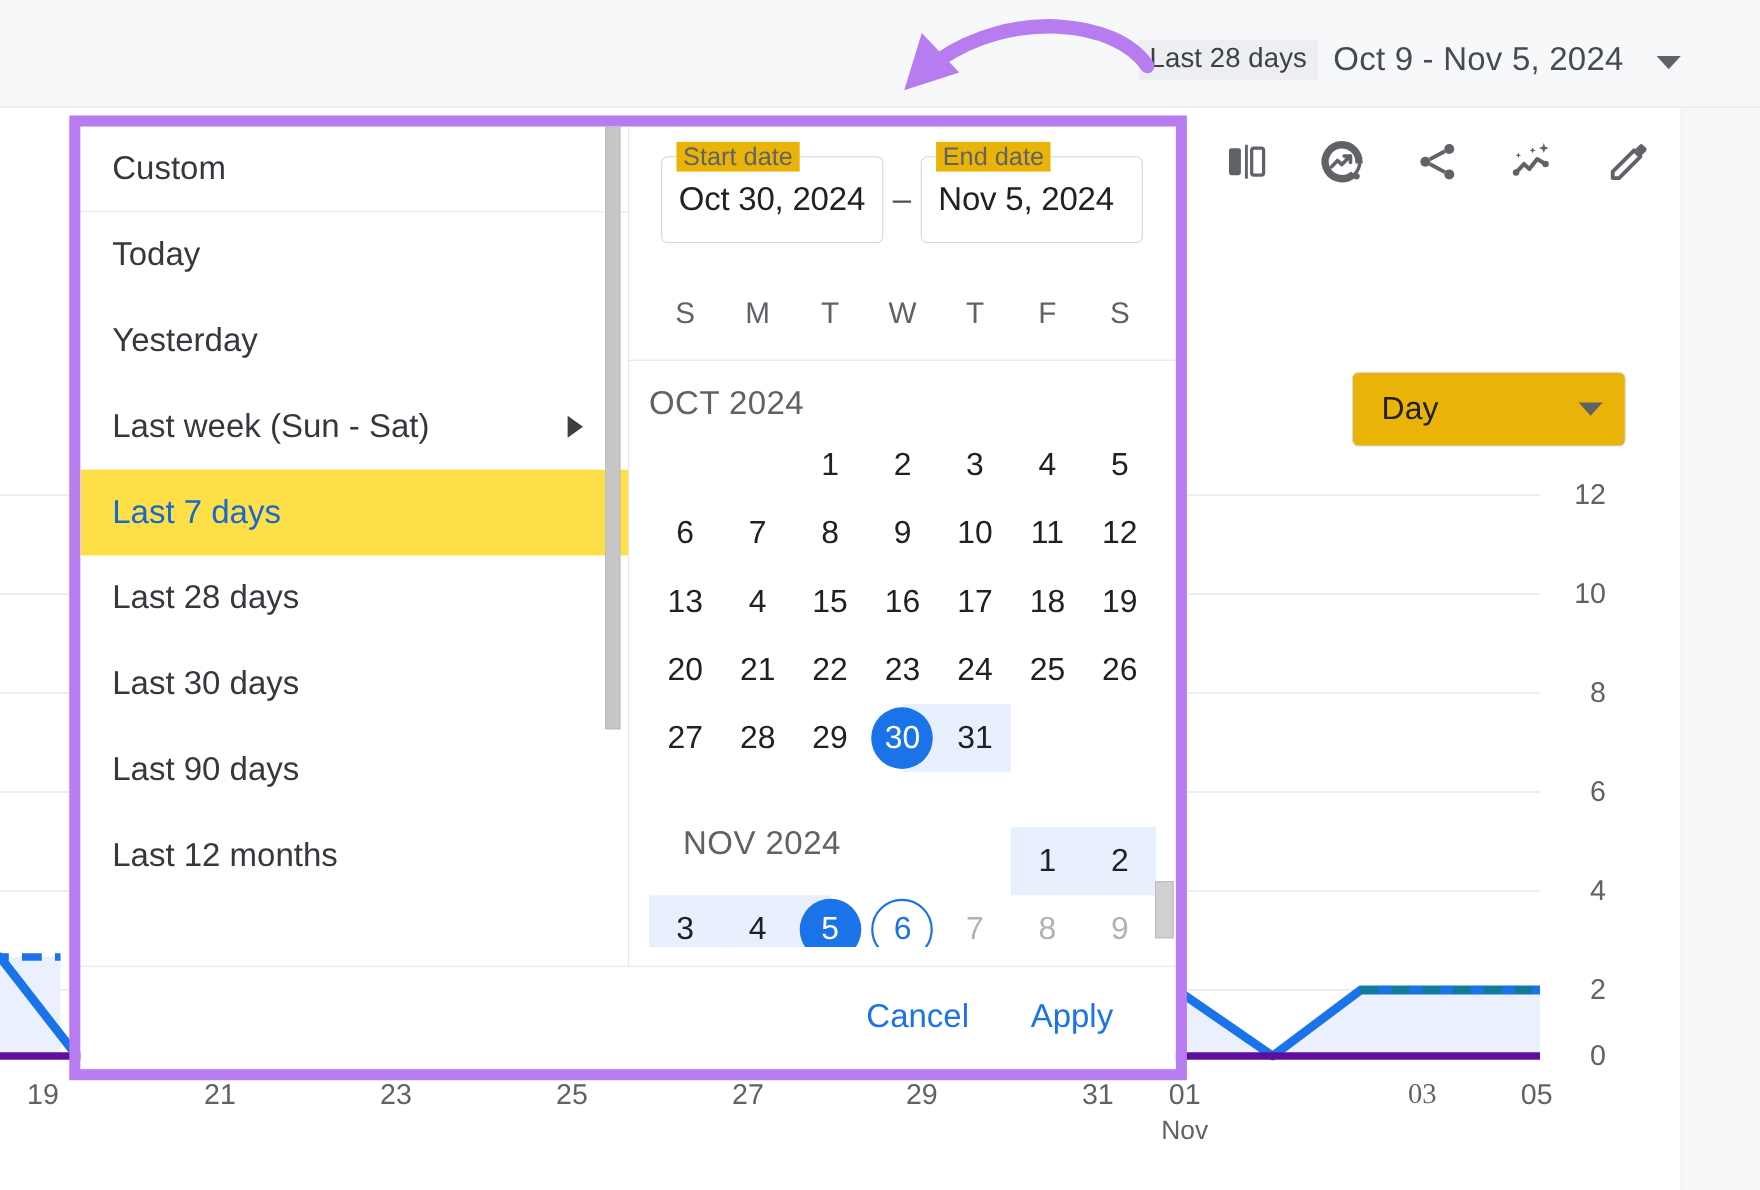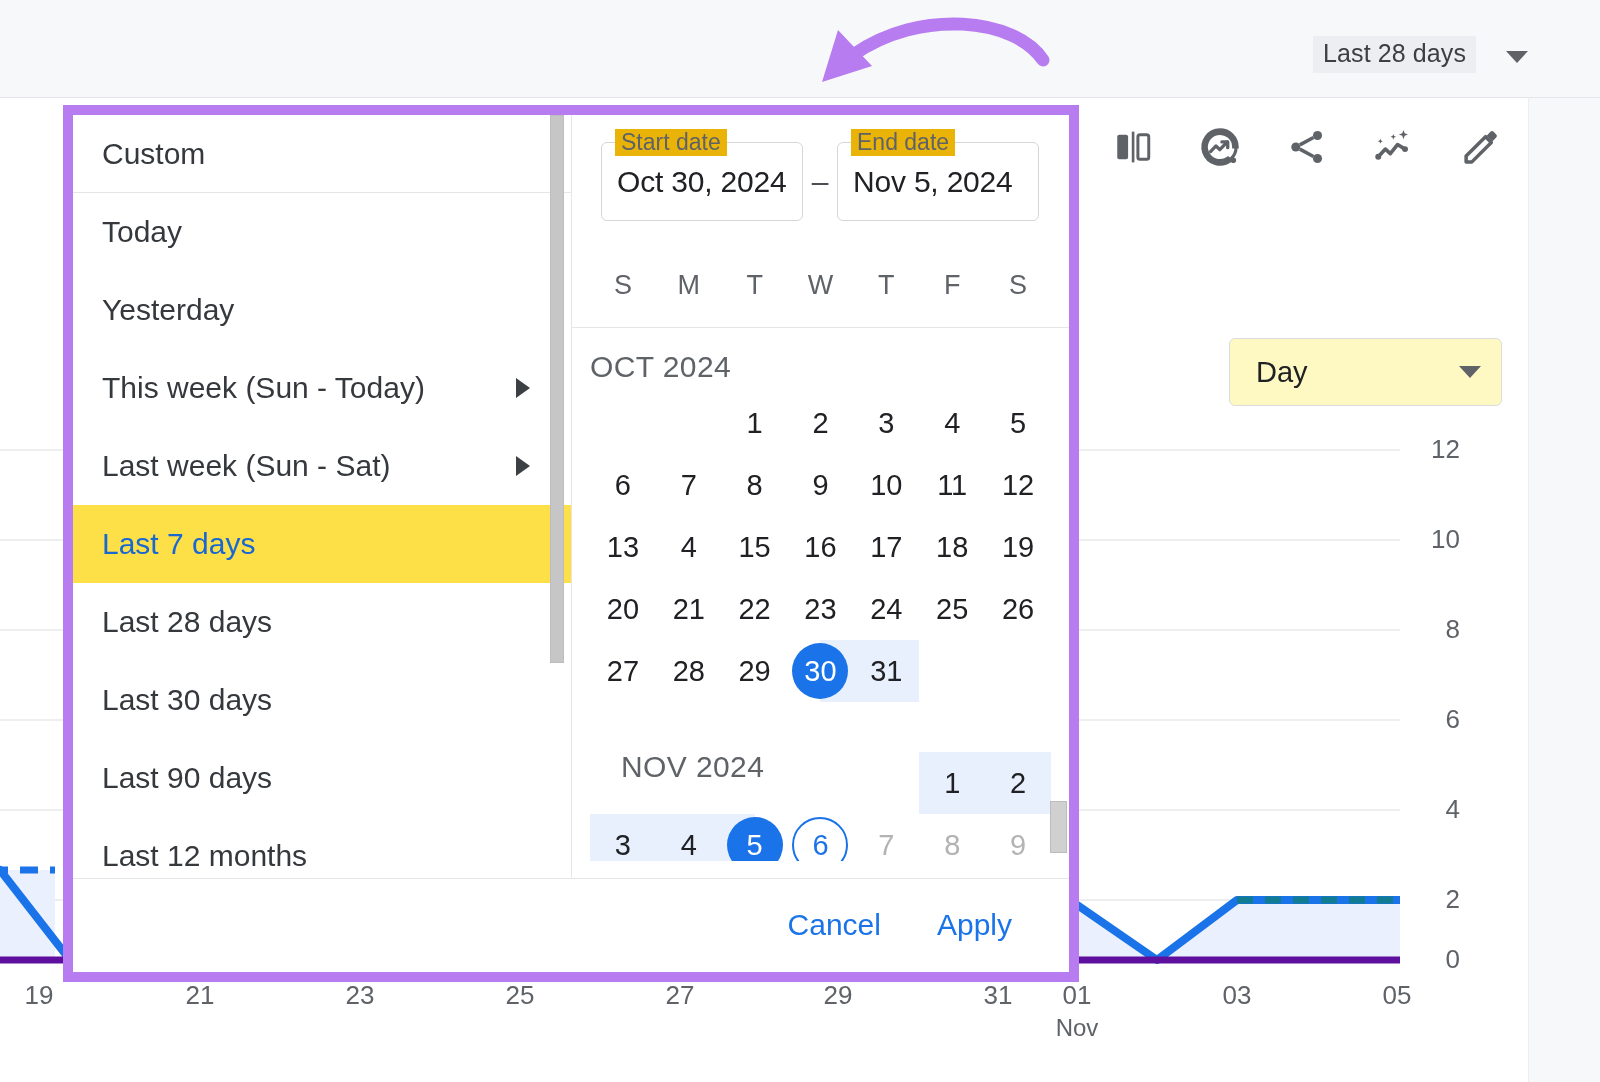--- a/index.html
+++ b/index.html
@@ -44,23 +44,23 @@
   .toolbar {
     position: absolute; right: 98px; top: 126px;
     display: flex; align-items: center; gap: 45px;
   }
   .toolbar svg { display: block; fill: #5f6368; }
   .tb-btn { cursor: pointer; }
 
   
   .gran-select {
     position: absolute; left: 1229px; top: 338px;
-    width: 273px; height: 68px;
+    width: 249px; height: 68px;
     border: 1px solid #dadce0; border-radius: 6px;
-    background: #fef9c3; display: flex; align-items: center;
+    background: #eab308; display: flex; align-items: center;
     padding: 0 20px 0 26px; justify-content: space-between;
   }
   .gran-label { font-size: 29px; color: #202124; }
   .gran-caret {
     width: 0; height: 0;
     border-left: 11px solid transparent; border-right: 11px solid transparent;
     border-top: 12px solid #5f6368;
   }
 
   
@@ -242,28 +242,29 @@
 
     <div class="x-label" style="left:-1px; top:882px;">19</div>
     <div class="x-label" style="left:160px; top:882px;">21</div>
     <div class="x-label" style="left:320px; top:882px;">23</div>
     <div class="x-label" style="left:480px; top:882px;">25</div>
     <div class="x-label" style="left:640px; top:882px;">27</div>
     <div class="x-label" style="left:798px; top:882px;">29</div>
     <div class="x-label" style="left:958px; top:882px;">31</div>
     <div class="x-label" style="left:1037px; top:882px;">01</div>
     <div class="x-sublabel" style="left:1037px; top:916px;">Nov</div>
-    <div class="x-label" style="left:1197px; top:882px;">03</div>
+    <div class="x-label" style="left:1253px; top:882px;font-family:Liberation Serif, serif;">03</div>
     <div class="x-label" style="left:1357px; top:882px;">05</div>
   </div>
 
   <div class="app-header"></div>
 
   <div class="daterange-control">
     <span class="dr-chip">Last 28 days</span>
+    <span class="dr-range">Oct 9 - Nov 5, 2024</span>
     <span class="dr-caret"></span>
   </div>
 
   <div class="toolbar">
     <span class="tb-btn">
       <svg width="42" height="42" viewBox="0 0 24 24">
         <rect x="3" y="5" width="6.2" height="14" rx="1.2"></rect>
         <rect x="11.3" y="3.2" width="1.5" height="17.6"></rect>
         <rect x="14.8" y="5" width="6.2" height="14" rx="1.2" fill="none" stroke="#5f6368" stroke-width="1.7"></rect>
       </svg>
@@ -316,24 +317,20 @@
             <div class="preset-item divided">
               <span>Custom</span>
             </div>
             <div class="preset-item">
               <span>Today</span>
             </div>
             <div class="preset-item">
               <span>Yesterday</span>
             </div>
             <div class="preset-item">
-              <span>This week (Sun - Today)</span>
-              <span class="submenu-caret"></span>
-            </div>
-            <div class="preset-item">
               <span>Last week (Sun - Sat)</span>
               <span class="submenu-caret"></span>
             </div>
             <div class="preset-item selected">
               <span>Last 7 days</span>
             </div>
             <div class="preset-item">
               <span>Last 28 days</span>
             </div>
             <div class="preset-item">

